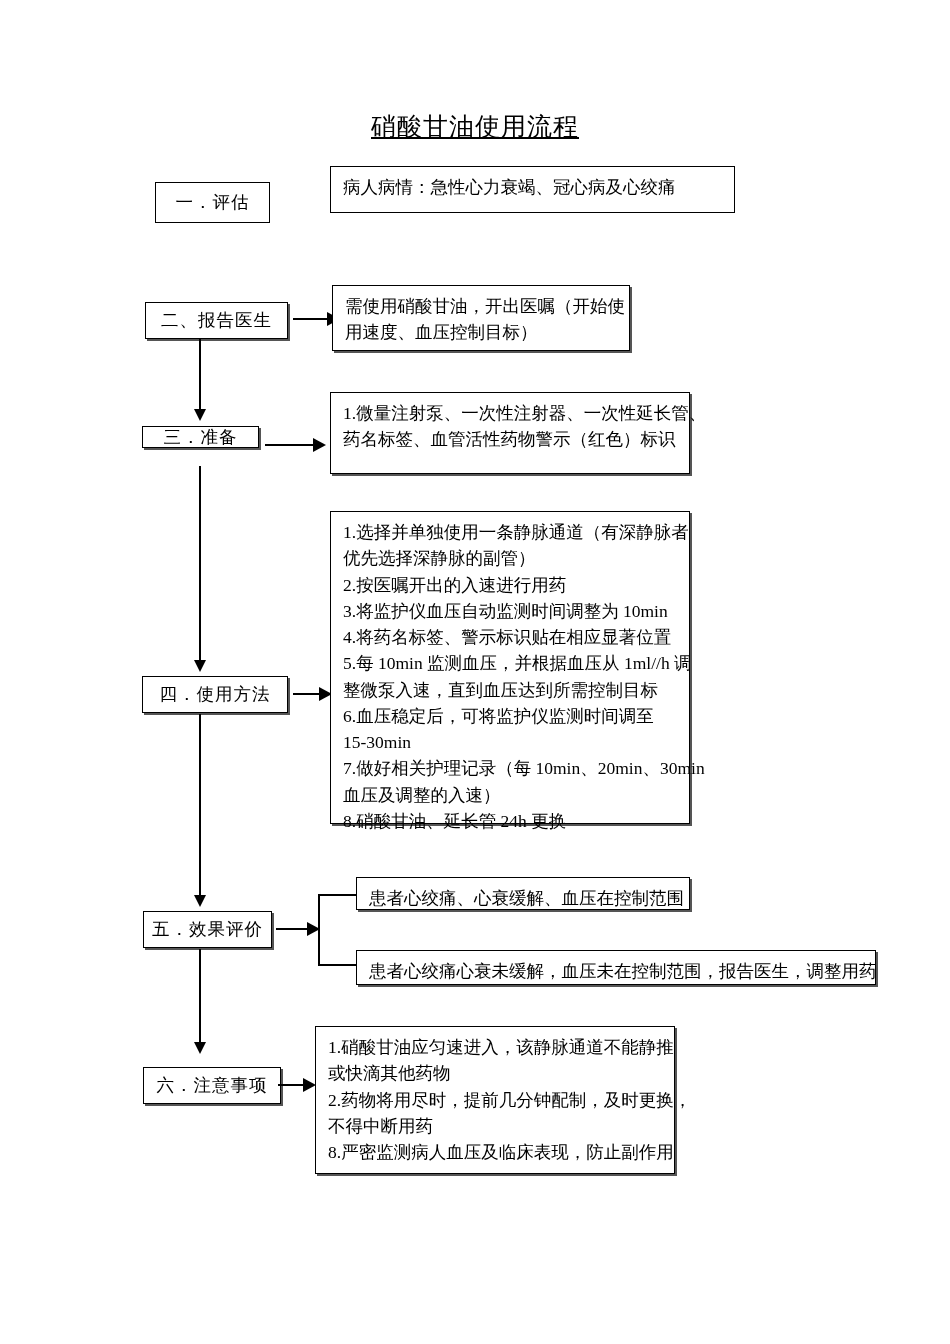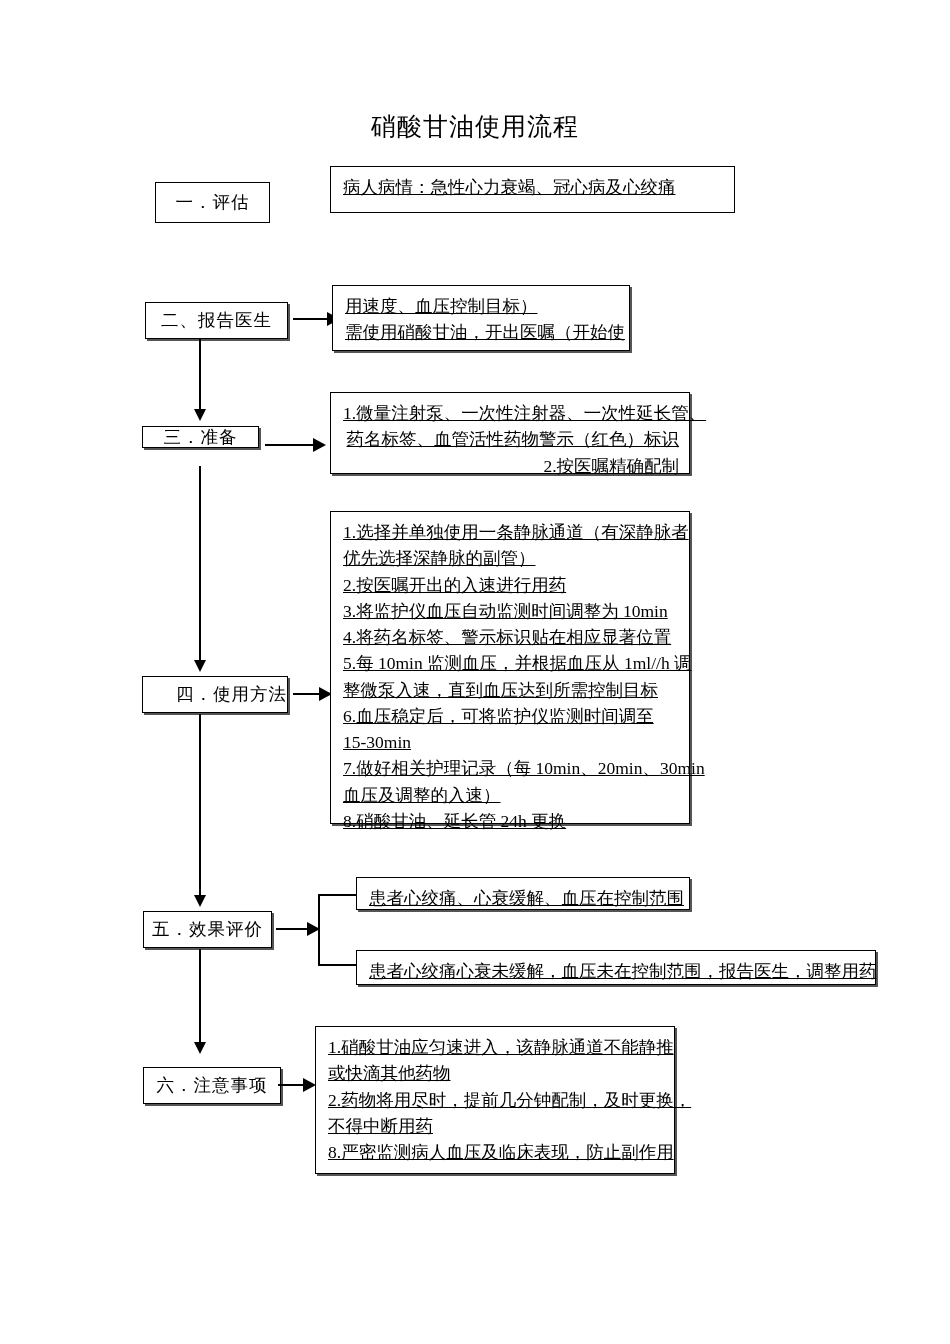--- a/index.html
+++ b/index.html
@@ -21,20 +21,21 @@
   }
   .title {
     position: absolute;
     left: 0;
     top: 112px;
     width: 950px;
     text-align: center;
     font-size: 25px;
     letter-spacing: 1px;
     line-height: 1.2;
+    text-decoration: underline;
   }
   
   .box {
     position: absolute;
     box-sizing: border-box;
     border: 1px solid #000000;
     background: #ffffff;
     font-size: 17.5px;
     line-height: 1.5;
   }
@@ -43,22 +44,21 @@
   }
   .stage {
     display: flex;
     align-items: center;
     justify-content: center;
     text-align: center;
     letter-spacing: 1px;
     white-space: nowrap;
   }
   .content {
-    padding: 7px 10px 7px 12px;
-    text-decoration: underline;
+    padding: 7px 22px 7px 12px;
   }
   .content .line {
     white-space: nowrap;
   }
   
   .vline {
     position: absolute;
     width: 2px;
     background: #000000;
   }
@@ -107,44 +107,43 @@
   </div>
 
   <div class="box stage shadowed" style="left:145px; top:302px; width:143px; height:37px;align-items:center;">
     <span>二、报告医生</span>
   </div>
 
   <div class="hline" style="left:293px; top:318px; width:36px;"></div>
   <div class="arrow-right" style="left:327px; top:312px;"></div>
 
   <div class="box content shadowed" style="left:332px; top:285px; width:298px; height:66px;">
+    <div class="line">需使用硝酸甘油，开出医嘱（开始使</div>
     <div class="line">用速度、血压控制目标）</div>
-    <div class="line">需使用硝酸甘油，开出医嘱（开始使</div>
   </div>
 
   <div class="vline" style="left:199px; top:339px; height:74px;"></div>
   <div class="arrow-down" style="left:194px; top:409px;"></div>
 
   <div class="box stage shadowed" style="left:142px; top:426px; width:117px; height:22px;">
     <span>三．准备</span>
   </div>
 
   <div class="hline" style="left:265px; top:444px; width:50px;"></div>
   <div class="arrow-right" style="left:313px; top:438px;"></div>
 
   <div class="box content shadowed" style="left:330px; top:392px; width:360px; height:82px;text-align:right;">
     <div class="line">1.微量注射泵、一次性注射器、一次性延长管、</div>
     <div class="line">药名标签、血管活性药物警示（红色）标识</div>
-    <div class="line">2.按医嘱精确配制</div>
   </div>
 
   <div class="vline" style="left:199px; top:466px; height:198px;"></div>
   <div class="arrow-down" style="left:194px; top:660px;"></div>
 
-  <div class="box stage shadowed" style="left:142px; top:676px; width:146px; height:37px;justify-content:flex-end;">
+  <div class="box stage shadowed" style="left:142px; top:676px; width:146px; height:37px;">
     <span>四．使用方法</span>
   </div>
 
   <div class="hline" style="left:293px; top:693px; width:30px;"></div>
   <div class="arrow-right" style="left:319px; top:687px;"></div>
 
   <div class="box content shadowed" style="left:330px; top:511px; width:360px; height:313px;">
     <div class="line">1.选择并单独使用一条静脉通道（有深静脉者</div>
     <div class="line">优先选择深静脉的副管）</div>
     <div class="line">2.按医嘱开出的入速进行用药</div>

